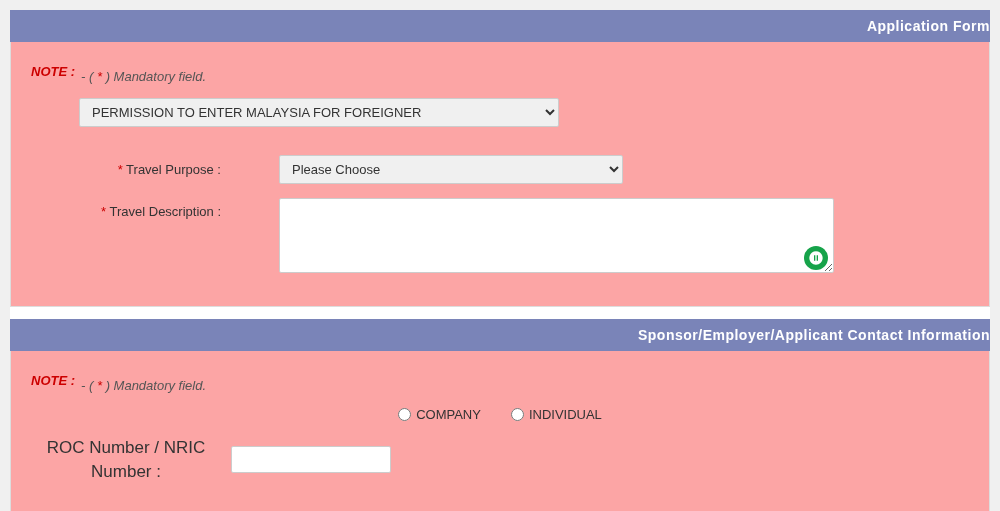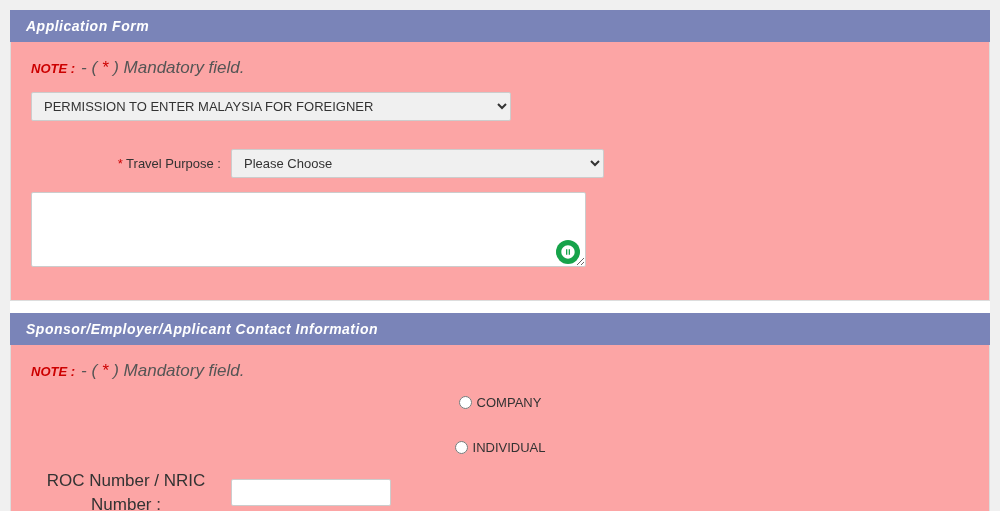--- a/index.html
+++ b/index.html
@@ -20,26 +20,25 @@
     }
 
     .page-wrapper {
       width: 980px;
       background: #fff;
     }
 
     .section-header {
       background: #7a84b8;
       color: #fff;
-      text-align: left;
-      padding: 8px 16px;
+      text-align: right;
+      padding: 8px 0;
       font-size: 14px;
       font-weight: bold;
       letter-spacing: 0.5px;
-      font-style: italic;
     }
 
     .section-body {
       background: #fca5a5;
       border: 1px solid #ddd;
       border-top: none;
       padding: 16px 20px;
     }
 
     .note-row {
@@ -52,21 +51,22 @@
     .note-label {
       color: #cc0000;
       font-weight: bold;
       font-style: italic;
       font-size: 13px;
     }
 
     .note-text {
       color: #555;
       font-style: italic;
-      font-size: 17px;
+      font-size: 13px;
+      margin-top: 11px;
     }
 
     .note-asterisk {
       color: #cc0000;
     }
 
     .form-row {
       display: flex;
       align-items: center;
       margin-bottom: 14px;
@@ -79,20 +79,21 @@
       font-size: 13px;
       color: #333;
     }
 
     .form-label .required {
       color: #cc0000;
     }
 
     .form-field {
       flex: 1;
+      margin-left: 48px;
     }
 
     select.form-select {
       border: 1px solid #ccc;
       background: #f0f0f0;
       font-size: 13px;
       padding: 5px 8px;
       border-radius: 2px;
       cursor: pointer;
       color: #333;
@@ -100,21 +101,21 @@
 
     select.form-select-category {
       width: 480px;
     }
 
     select.form-select-type {
       width: 155px;
     }
 
     select.form-select-purpose {
-      width: 373px;
+      width: 344px;
     }
 
     textarea.form-textarea {
       width: 555px;
       height: 75px;
       border: 1px solid #ccc;
       border-radius: 2px;
       resize: vertical;
       font-size: 13px;
       padding: 5px 8px;
@@ -149,21 +150,20 @@
     .sponsor-section {
       margin-top: 12px;
     }
 
     .radio-row {
       display: flex;
       align-items: center;
       justify-content: center;
       gap: 30px;
       margin-bottom: 14px;
-      flex-direction: column;
     }
 
     .radio-option {
       display: flex;
       align-items: center;
       gap: 5px;
       font-size: 13px;
       color: #333;
       cursor: pointer;
     }
@@ -228,20 +228,23 @@
           <span class="required">*</span> <span>Travel Purpose :</span>
         </div>
         <div class="form-field">
           <select class="form-select form-select-purpose">
             <option>Please Choose</option>
           </select>
         </div>
       </div>
 
       <div class="form-row">
+        <div class="form-label" style="align-self: flex-start; padding-top: 6px;">
+          <span class="required">*</span> <span>Travel Description :</span>
+        </div>
         <div class="form-field">
           <div class="textarea-wrapper">
             <textarea class="form-textarea" style=""></textarea>
             <div class="grammarly-btn">
               <svg viewBox="0 0 24 24" xmlns="http://www.w3.org/2000/svg">
                 <path d="M12 2C6.48 2 2 6.48 2 12s4.48 10 10 10 10-4.48 10-10S17.52 2 12 2zm-1 14H9V8h2v8zm4 0h-2V8h2v8z" fill="white"></path>
               </svg>
             </div>
           </div>
         </div>

